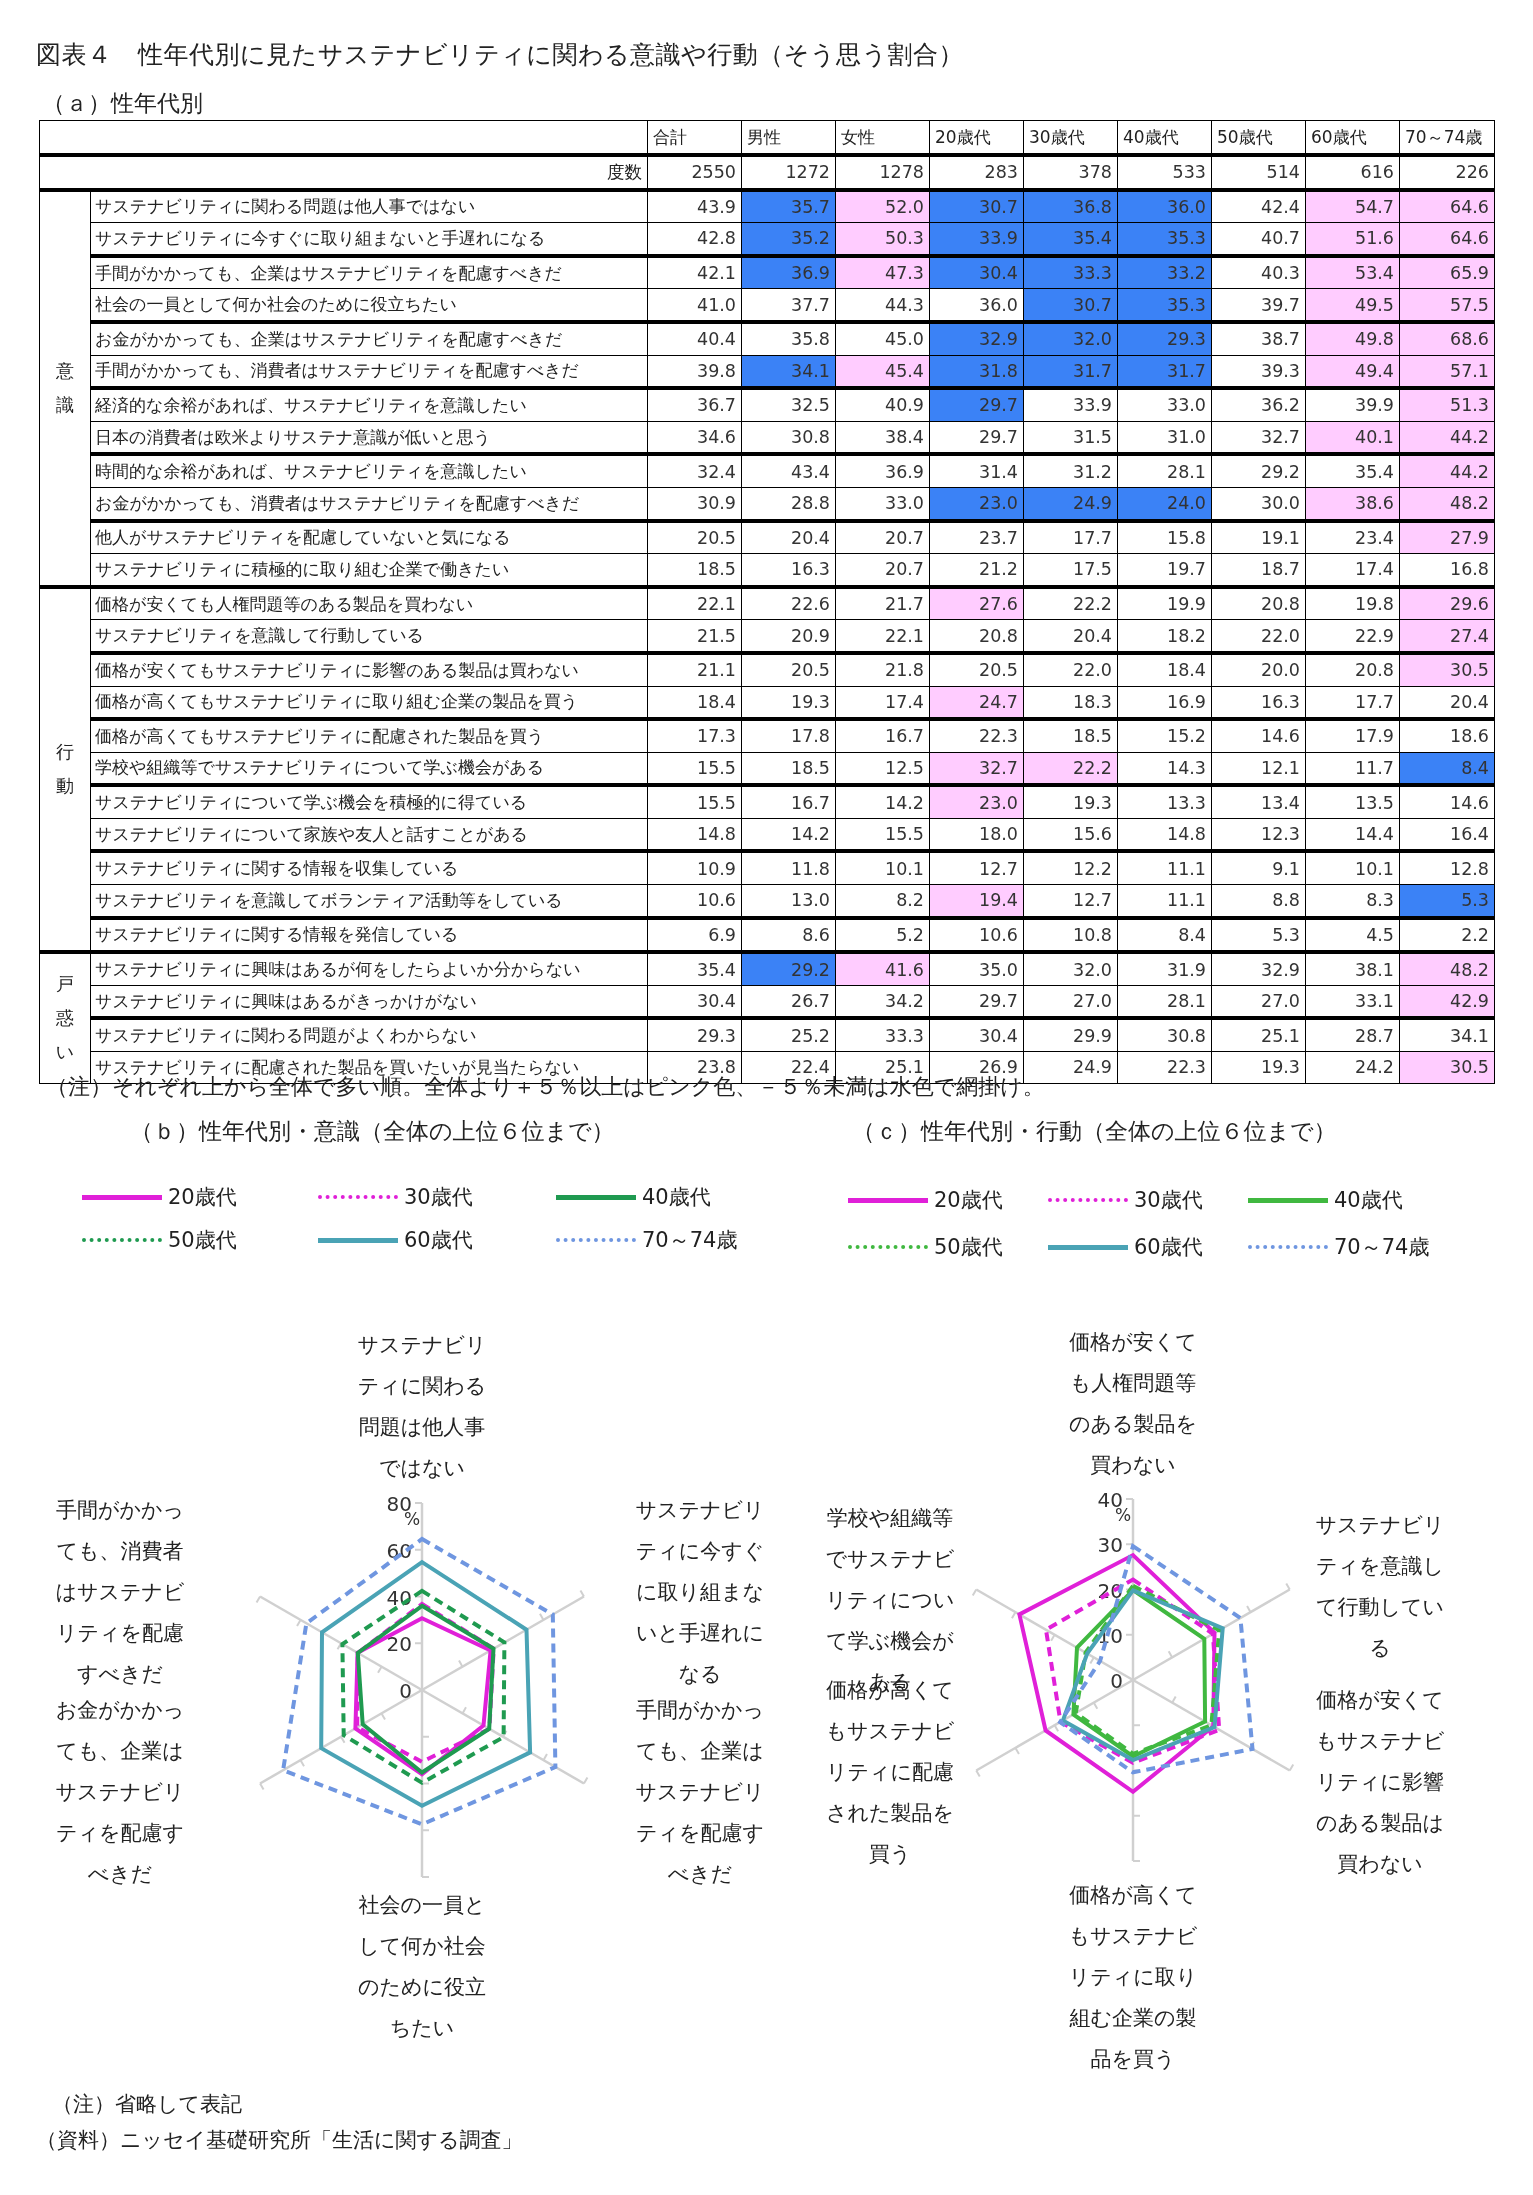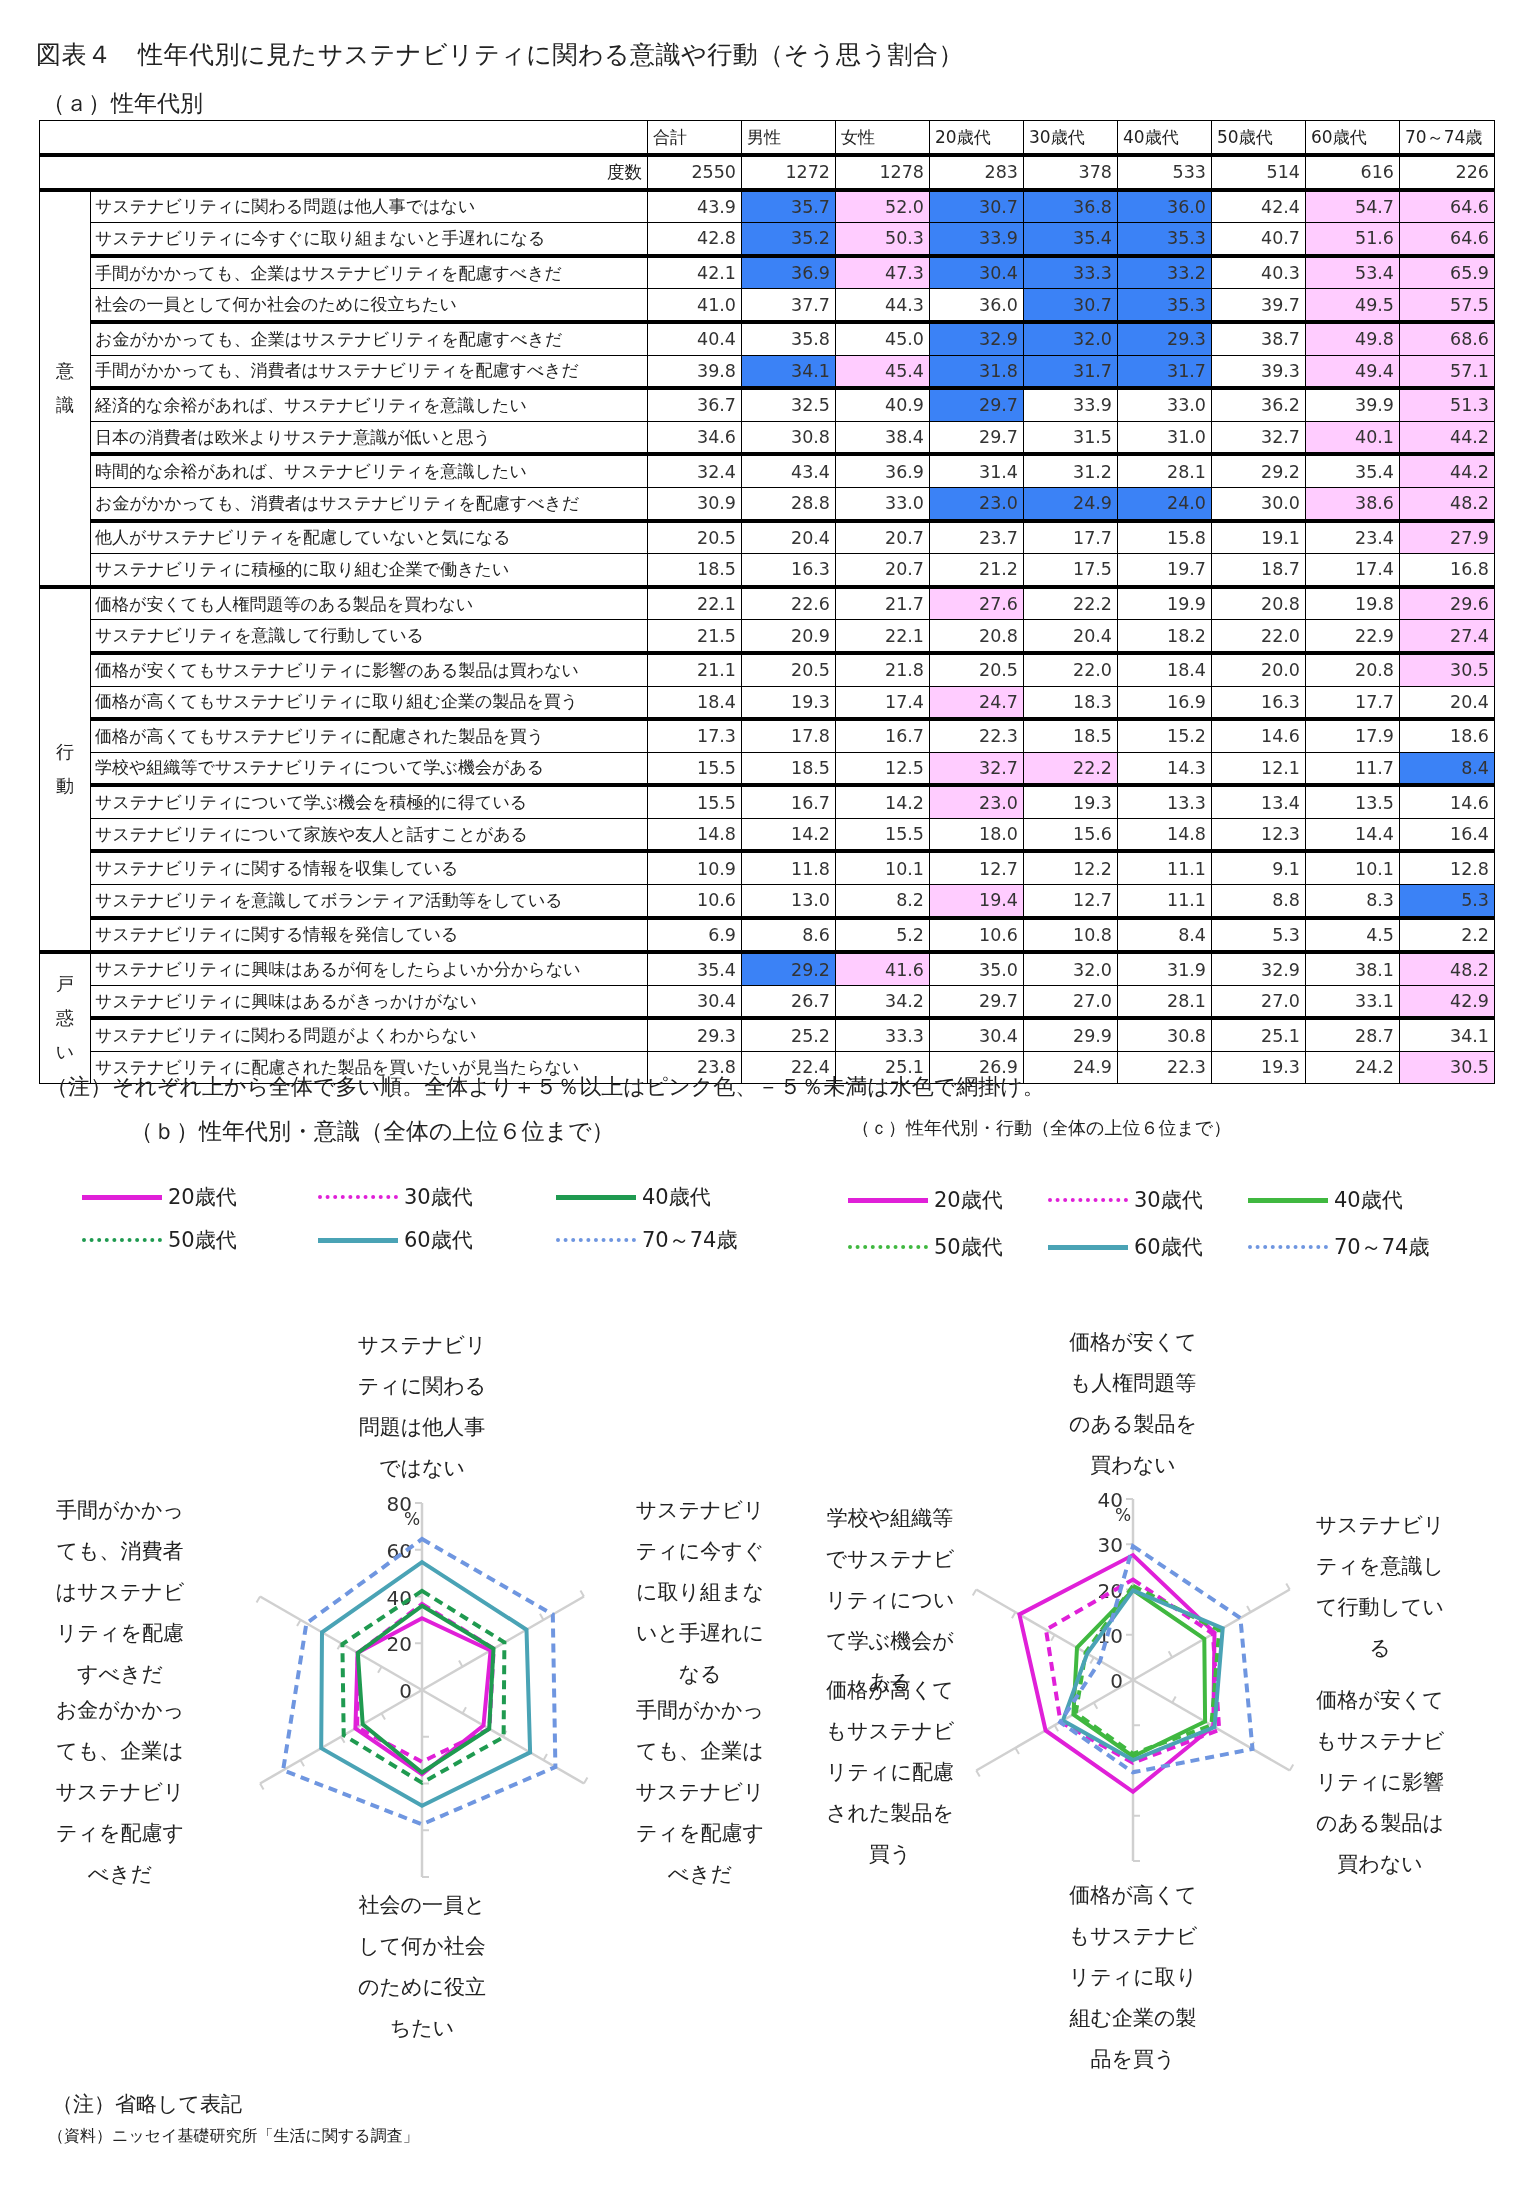--- a/index.html
+++ b/index.html
@@ -23,31 +23,31 @@
   table.main td.cat {
     text-align: center; vertical-align: middle; font-size: 18px; line-height: 34px;
     padding: 0;
   }
   table.main tr.thick-top td { border-top: 4px solid #000; }
   table.main tr.hdr th { border-bottom: 4px solid #000; height: 32px; }
   .pink { background: #ffccff; }
   .blue { background: #3b82f6; }
   .note1 { position: absolute; left: 46px; top: 1072px; font-size: 22px; }
   .sub-b { position: absolute; left: 130px; top: 1116px; font-size: 23px; }
-  .sub-c { position: absolute; left: 852px; top: 1116px; font-size: 18px; }
+  .sub-c { position: absolute; left: 852px; top: 1116px; font-size: 23px; }
   .legend { position: absolute; font-size: 21px; }
   .legend .lg { position: absolute; display: flex; align-items: center; white-space: nowrap; }
   .legend .swatch { width: 80px; height: 0; margin-right: 6px; }
   .radar-svg { position: absolute; left: 0; top: 0; }
   .axis-label {
     position: absolute; font-size: 21px; line-height: 41px; text-align: center; color: #222;
     white-space: pre-line;
   }
   .footer1 { position: absolute; left: 52px; top: 2090px; font-size: 21px; }
-  .footer2 { position: absolute; left: 48px; top: 2126px; font-size: 16px; }
+  .footer2 { position: absolute; left: 36px; top: 2126px; font-size: 21px; }
 </style>
 </head>
 <body>
 
 <div class="title">図表４　性年代別に見たサステナビリティに関わる意識や行動（そう思う割合）</div>
 <div class="subtitle-a">（ａ）性年代別</div>
 
 <table class="main" id="main-table">
   <colgroup>
     <col style="width:51px">

